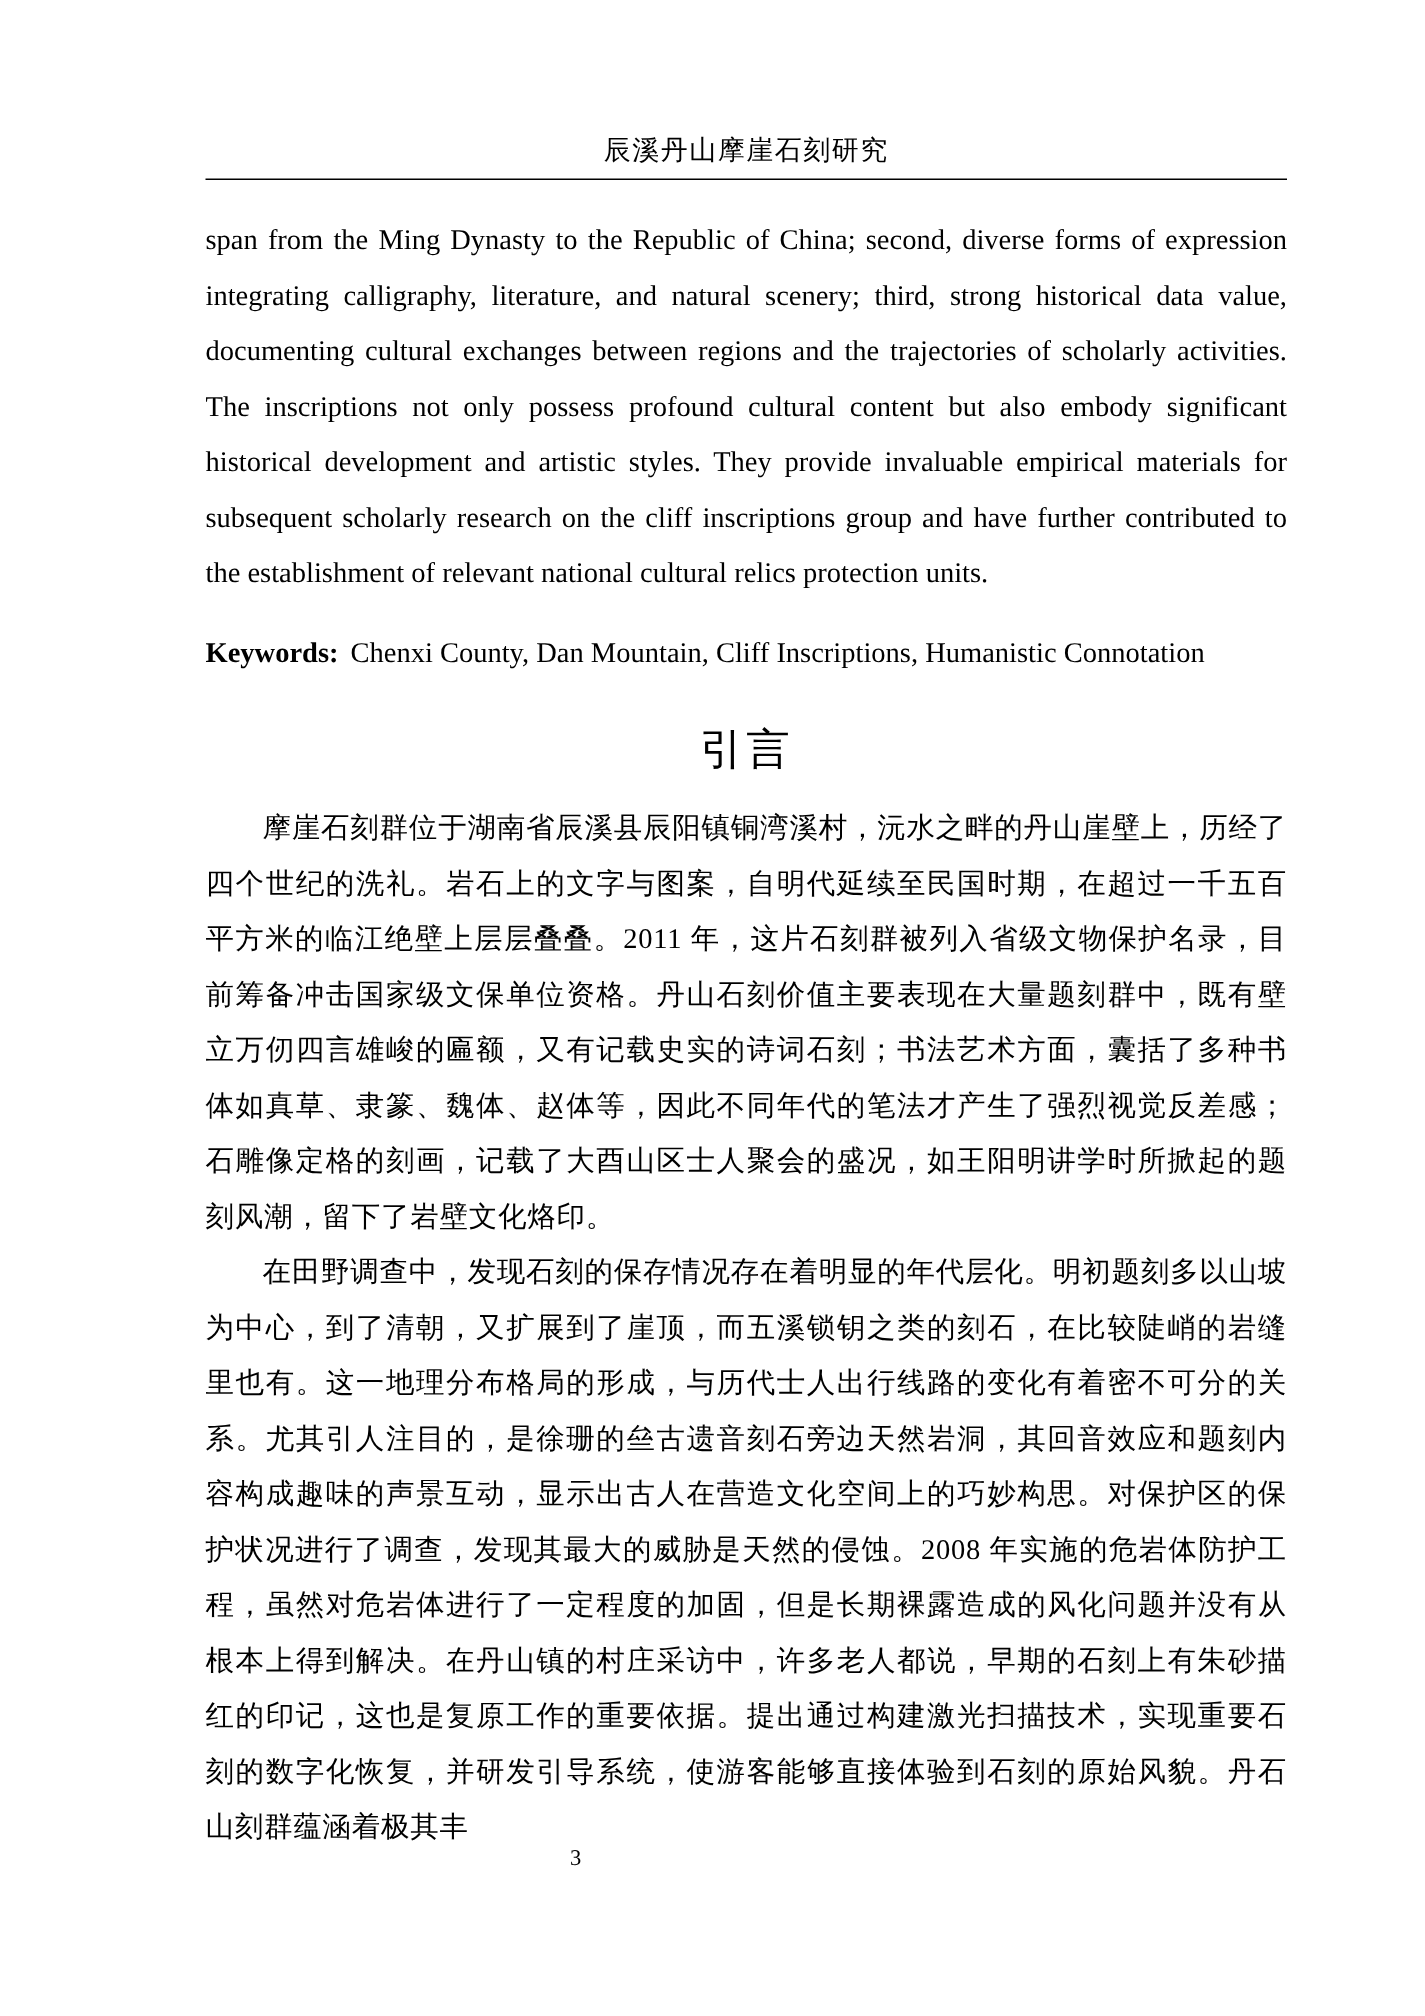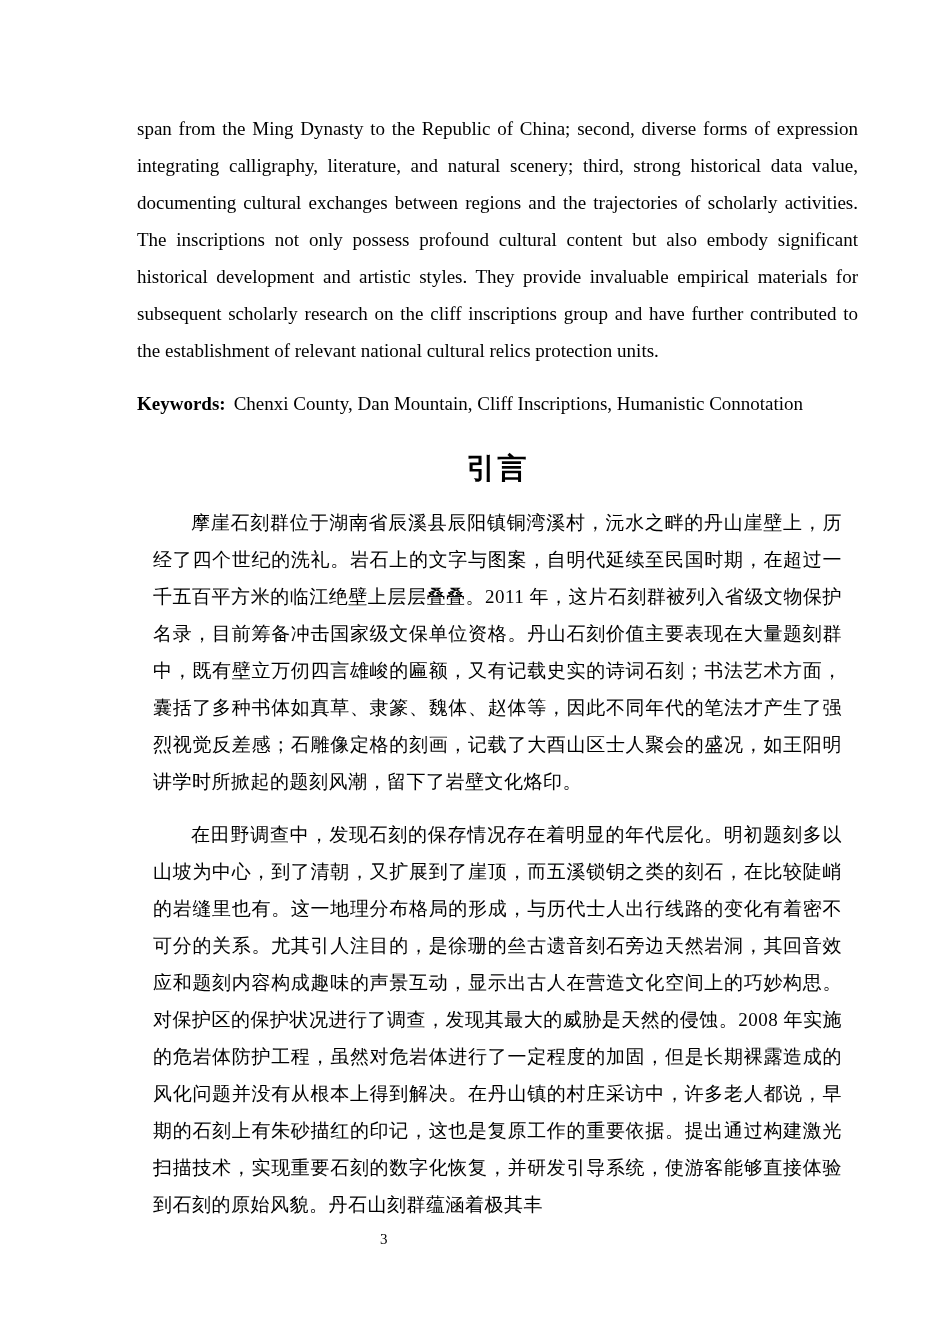--- a/index.html
+++ b/index.html
@@ -45,27 +45,27 @@
     text-align: left;
   }
   .kw-label {
     font-weight: bold;
     margin-right: 8px;
   }
   h1.section-heading {
     margin: 26px 0 14px 0;
     text-align: center;
     font-family: "Liberation Sans", "DejaVu Sans", sans-serif;
-    font-weight: bold;
+    font-weight: normal;
     font-size: 29px;
     line-height: 40px;
     letter-spacing: 2px;
   }
   p.zh-paragraph {
-    margin: 16px;
+    margin: 0;
     font-size: 19px;
     line-height: 37px;
     text-align: justify;
     text-justify: inter-character;
     text-indent: 2em;
     letter-spacing: 0.5px;
   }
   .page-footer {
     position: absolute;
     left: 40%;
@@ -73,20 +73,21 @@
     font-size: 15px;
     line-height: 18px;
   }
 </style>
 </head>
 <body>
 
 <div class="page">
   <div class="content">
 
+    <div class="doc-header">辰溪丹山摩崖石刻研究</div>
 
     <p class="en-paragraph">span from the Ming Dynasty to the Republic of China; second, diverse forms of expression integrating calligraphy, literature, and natural scenery; third, strong historical data value, documenting cultural exchanges between regions and the trajectories of scholarly activities. The inscriptions not only possess profound cultural content but also embody significant historical development and artistic styles. They provide invaluable empirical materials for subsequent scholarly research on the cliff inscriptions group and have further contributed to the establishment of relevant national cultural relics protection units.</p>
 
     <p class="keywords-line">
       <span class="kw-label">Keywords:</span><span>Chenxi County, Dan Mountain, Cliff Inscriptions, Humanistic Connotation</span>
     </p>
 
     <h1 class="section-heading">引言</h1>
 
     <p class="zh-paragraph">摩崖石刻群位于湖南省辰溪县辰阳镇铜湾溪村，沅水之畔的丹山崖壁上，历经了四个世纪的洗礼。岩石上的文字与图案，自明代延续至民国时期，在超过一千五百平方米的临江绝壁上层层叠叠。2011 年，这片石刻群被列入省级文物保护名录，目前筹备冲击国家级文保单位资格。丹山石刻价值主要表现在大量题刻群中，既有壁立万仞四言雄峻的匾额，又有记载史实的诗词石刻；书法艺术方面，囊括了多种书体如真草、隶篆、魏体、赵体等，因此不同年代的笔法才产生了强烈视觉反差感；石雕像定格的刻画，记载了大酉山区士人聚会的盛况，如王阳明讲学时所掀起的题刻风潮，留下了岩壁文化烙印。</p>

